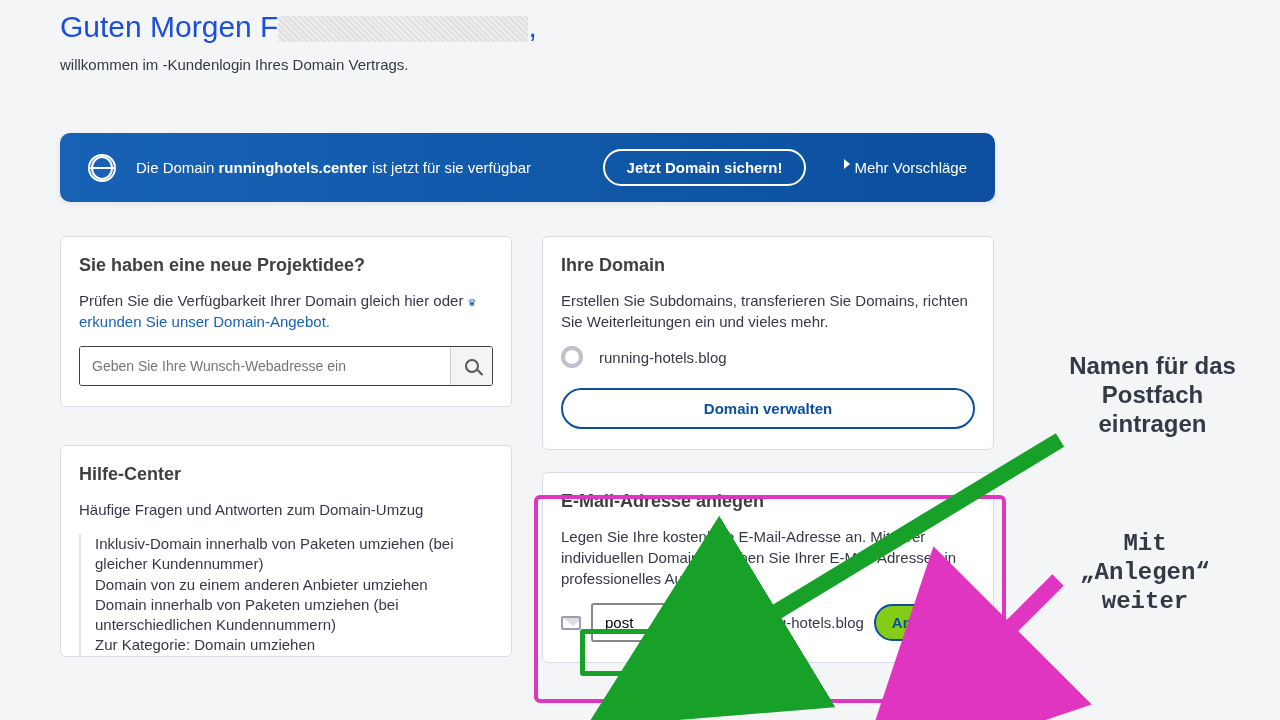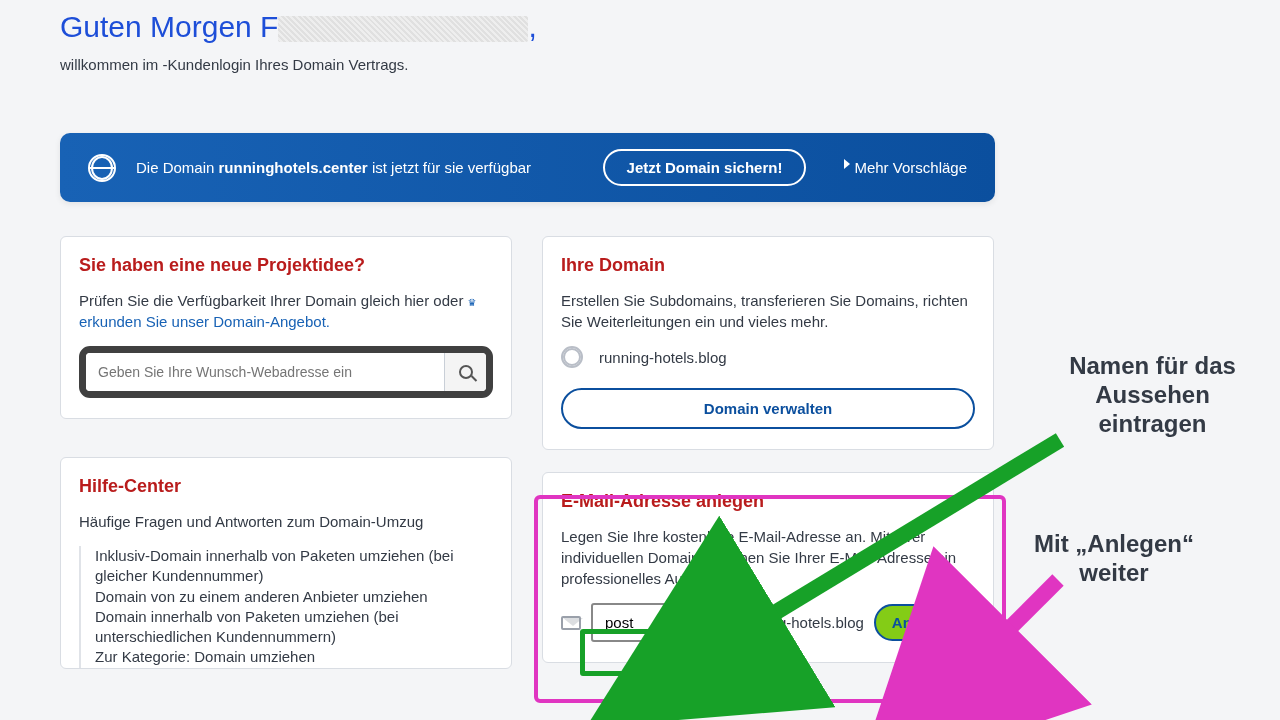--- a/index.html
+++ b/index.html
@@ -35,26 +35,26 @@
   .chevron{width:0;height:0;border-top:5px solid transparent;border-bottom:5px solid transparent;border-left:6px solid #fff;display:inline-block;}
 
   .cols { display:flex; gap:30px; width:935px; align-items:flex-start;}
   .card {
     background:#fff;border:1px solid #d9dde3;border-radius:6px;
     padding:18px 18px 20px 18px;
   }
   .col-left { width:452px; display:flex;flex-direction:column;gap:38px;}
   .col-right { width:452px; display:flex;flex-direction:column;gap:22px;}
 
-  .card h2 { font-size:18px;font-weight:700;color:#b91c1c;margin-bottom:14px;}
+  .card h2 { font-size:18px;font-weight:700;color:#404040;margin-bottom:14px;}
   .card p { font-size:15px;color:#333a45;line-height:1.4;margin-bottom:14px;}
   .link { color:#1862b5;cursor:pointer;}
   .crown{color:#1862b5;font-size:10px;}
 
-  .search-row{display:flex;border:7px solid #404040;border-radius:11px;overflow:hidden;}
+  .search-row{display:flex;border:1px solid #404040;border-radius:3px;overflow:hidden;}
   .search-row input{flex:1;border:none;padding:11px 12px;font-size:14px;outline:none;}
   .search-row .sbtn{width:42px;background:#f4f4f4;border:none;border-left:1px solid #c9cfd7;cursor:pointer;display:flex;align-items:center;justify-content:center;}
   .mag{width:14px;height:14px;border:2px solid #555;border-radius:50%;position:relative;}
   .mag::after{content:"";position:absolute;width:2px;height:7px;background:#555;right:-4px;bottom:-5px;transform:rotate(-45deg);}
 
   .help-list{border-left:2px solid #e0e3e8;padding-left:14px;margin-top:14px;display:flex;flex-direction:column;gap:0;}
   .help-list div{font-size:15px;color:#333a45;cursor:pointer;line-height:1.35;}
 
   .domain-row{display:flex;align-items:center;gap:16px;margin-bottom:20px;}
   .globe-sm{width:22px;height:22px;border:2px solid #b9bec7;border-radius:50%;position:relative;}
@@ -146,23 +146,23 @@
         </div>
       </div>
     </div>
   </div>
 </div>
 
 <div class="hl-magenta" style="left:534px;top:495px;width:472px;height:208px;"></div>
 <div class="hl-green" style="left:580px;top:629px;width:152px;height:47px;"></div>
 
 <div class="note" style="left:1055px;top:352px;width:195px;">
-  <span>Namen für das Aussehen eintragen</span>
+  <span>Namen für das Postfach eintragen</span>
 </div>
-<div class="note" style="left:1024px;top:530px;width:180px;">
+<div class="note" style="left:1055px;top:530px;width:180px;font-family:Liberation Mono, monospace;">
   <span>Mit „Anlegen“ weiter</span>
 </div>
 
 <svg class="overlay" width="1280" height="720">
   <defs>
     <marker id="ag" markerWidth="14" markerHeight="14" refX="2" refY="7" orient="auto">
       <polygon points="0,0 14,7 0,14" fill="#17a128"></polygon>
     </marker>
     <marker id="am" markerWidth="14" markerHeight="14" refX="2" refY="7" orient="auto">
       <polygon points="0,0 14,7 0,14" fill="#e035c1"></polygon>

